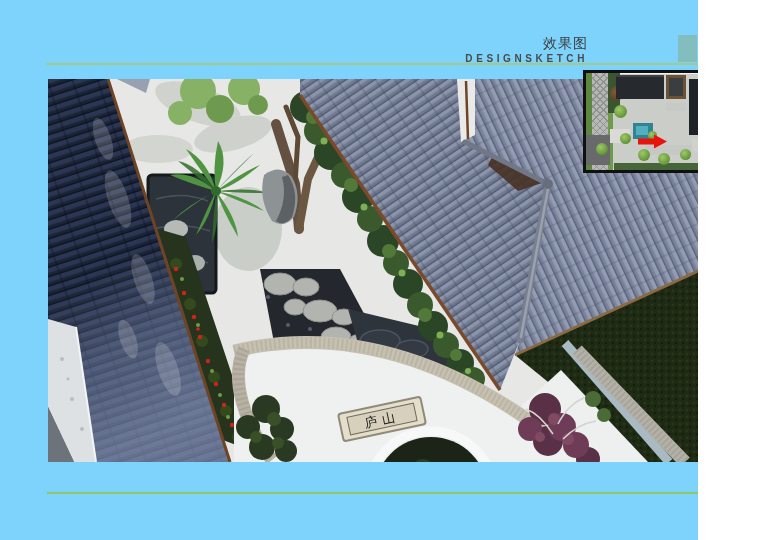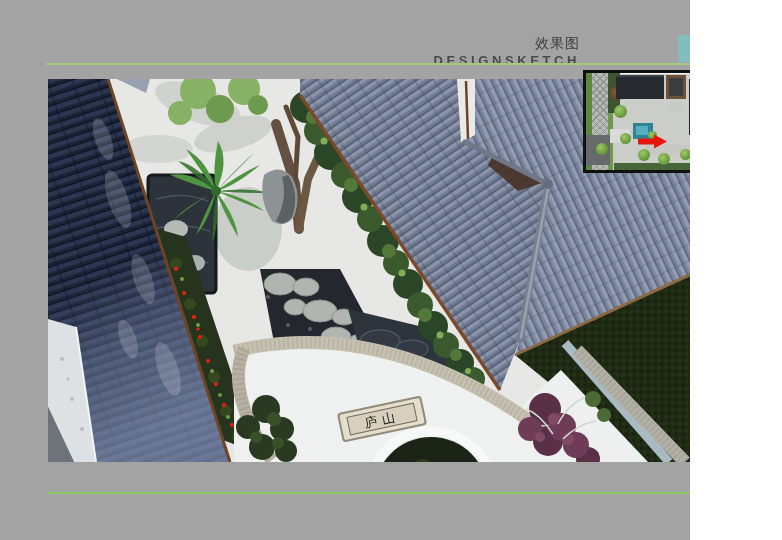--- a/index.html
+++ b/index.html
@@ -1,21 +1,21 @@
 <!DOCTYPE html>
 <html><head>
 <meta charset="utf-8">
 <style>
   html,body{margin:0;padding:0;background:#ffffff;}
-  .page{position:relative;width:690px;height:540px;background:#a3a3a3;overflow:hidden;
-        font-family:"Liberation Sans", sans-serif;}
+  .page{position:relative;width:690px;height:540px;background:#7dd3fc;overflow:hidden;
+        font-family:"Liberation Sans", sans-serif;padding-left:8px;}
   
   .hdr-titles{position:absolute;top:36px;right:110px;width:250px;text-align:right;}
   .hdr-cn{font-size:14px;color:#3b3b3b;letter-spacing:1px;line-height:15px;}
-  .hdr-en{font-size:13px;font-weight:bold;color:#4a4a4a;letter-spacing:3.6px;margin-top:2px;}
+  .hdr-en{font-size:10px;font-weight:bold;color:#4a4a4a;letter-spacing:3.6px;margin-top:2px;}
   .accent-square{position:absolute;top:35px;left:678px;width:19px;height:27px;}
   .rule{position:absolute;height:2px;}
   .rule.top{top:63px;left:46px;width:696px;}
   .rule.bottom{top:492px;left:47px;width:681px;}
   
   .photo{position:absolute;left:48px;top:79px;width:685px;height:383px;overflow:hidden;background:#e7e8e5;}
   
   .inset{position:absolute;left:583px;top:70px;width:145px;height:103px;box-sizing:border-box;
          border:3px solid #101010;background:#cbcdc8;box-shadow:inset 0 0 0 1px #f2f2f0;z-index:5;}
   .inset *{position:absolute;}

